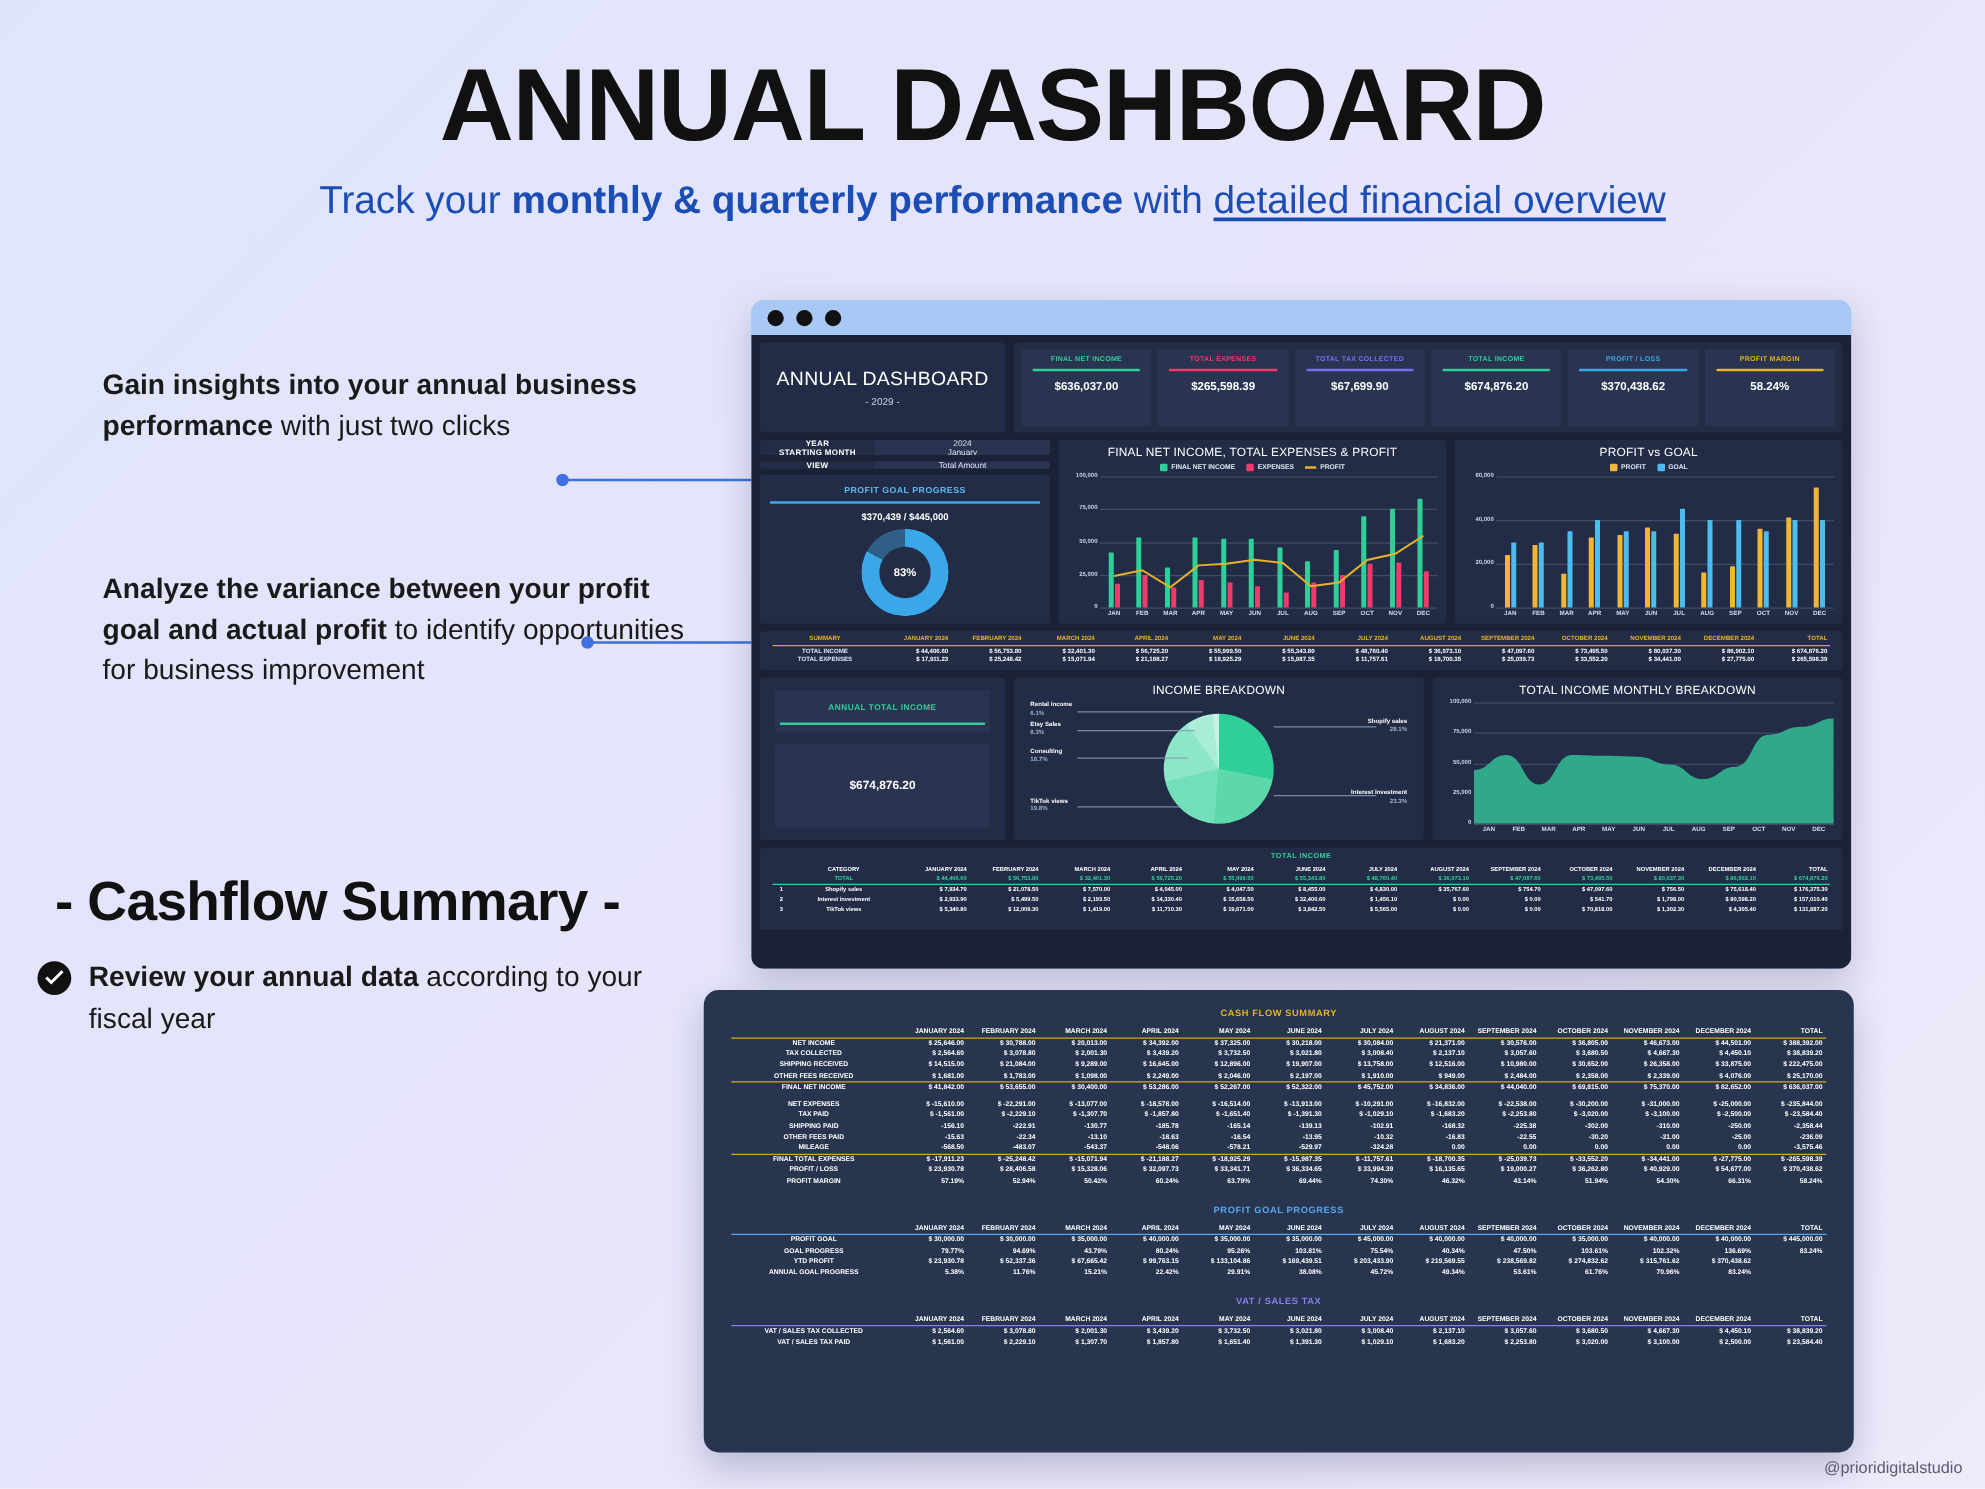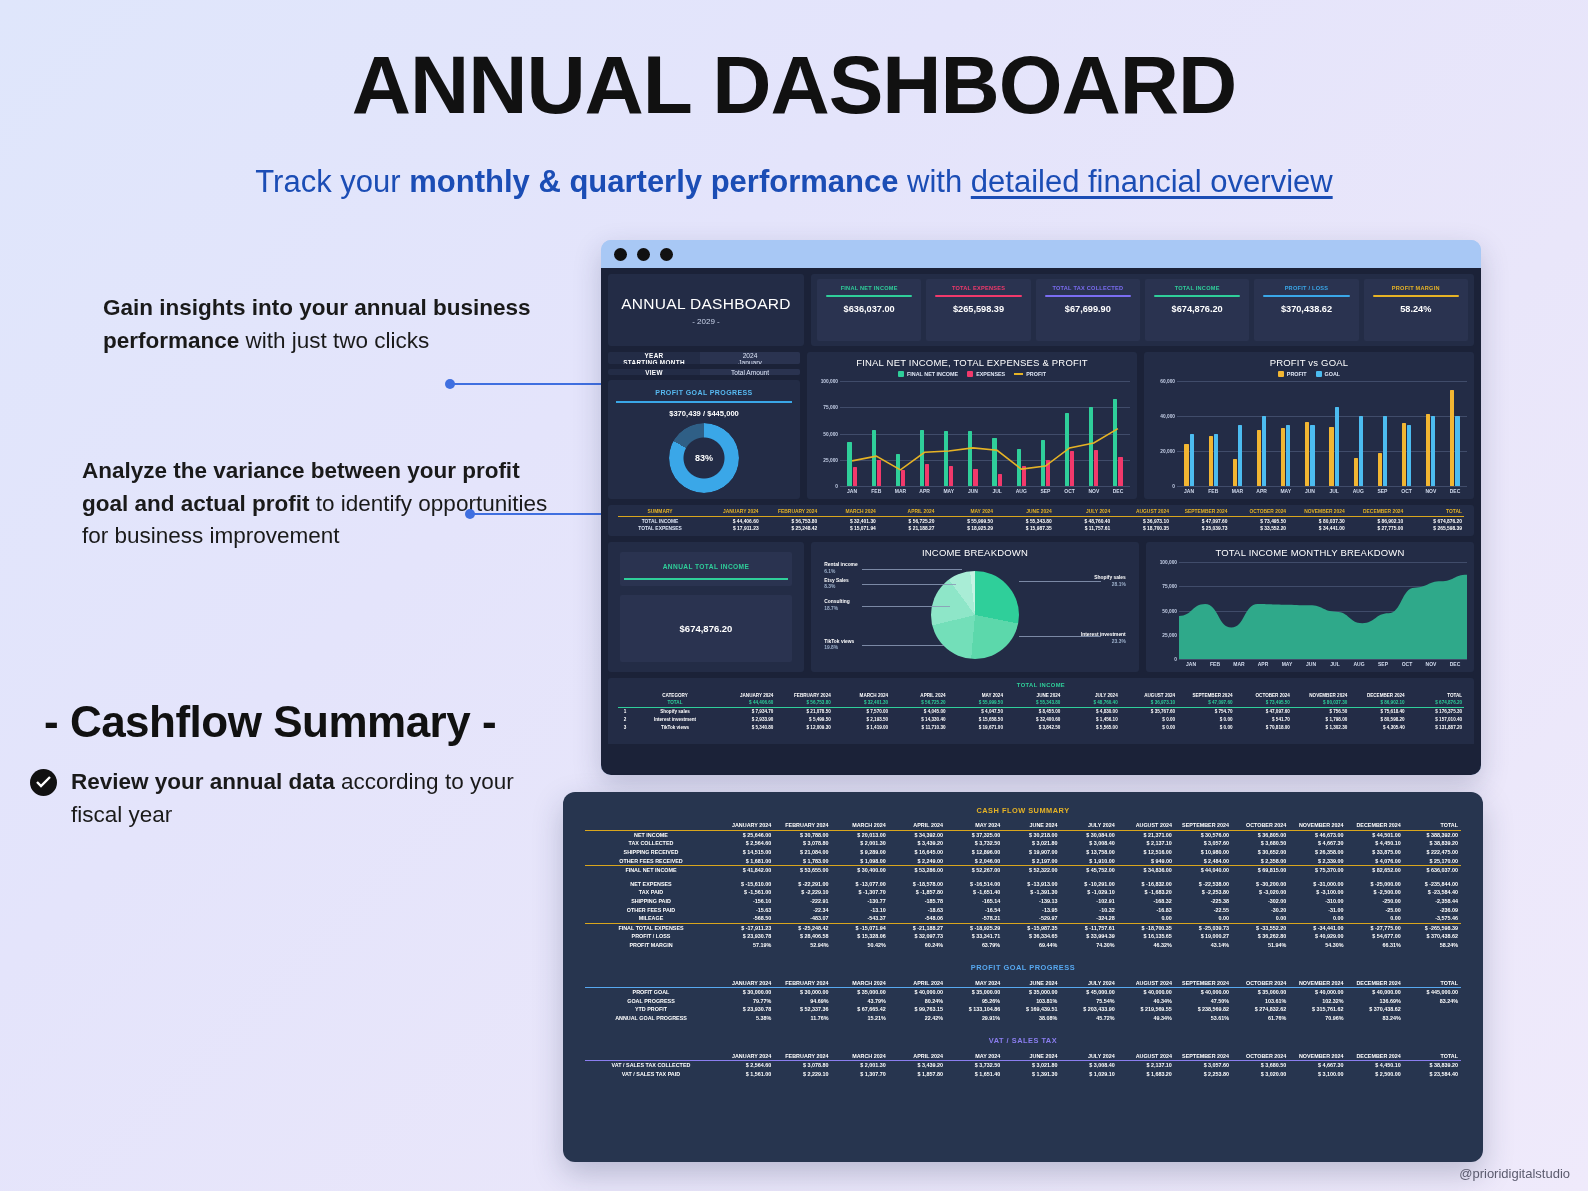--- a/index.html
+++ b/index.html
@@ -16,31 +16,31 @@
     font-weight: 700;
     letter-spacing: -1px;
     color: #111;
     margin-top: 42px;
     line-height: 1.05;
   }
   .subtitle {
     text-align: center;
     font-size: 31px;
     color: #1b4db5;
-    margin-top: 36px;
+    margin-top: 14px;
     font-weight: 400;
   }
   .subtitle b { font-weight: 700; }
   .subtitle u { text-decoration: underline; text-underline-offset: 4px; }
 
   
   .annot { position: absolute; color: #1a1a1a; }
   .annot p { font-size: 22.5px; line-height: 1.45; }
   .annot b { font-weight: 700; }
-  #annot1 { left: 82px; top: 292px; width: 470px; margin-left: 21px; }
+  #annot1 { left: 82px; top: 292px; width: 470px; }
   #annot2 { left: 82px; top: 455px; width: 470px; }
 
   .arrow { position: absolute; height: 2px; background: #3f6fe0; }
   .arrow::before {
     content: ""; position: absolute; left: -5px; top: -4px;
     width: 10px; height: 10px; border-radius: 50%; background: #3f6fe0;
   }
   .arrow::after {
     content: ""; position: absolute; right: -1px; top: -4px;
     border-left: 10px solid #3f6fe0;
@@ -83,21 +83,21 @@
   .title-card .tc-main { color: #fff; font-size: 15.5px; letter-spacing: .3px; }
   .title-card .tc-sub { color: #c9d3ea; font-size: 8px; margin-top: 4px; }
 
   .kpis { flex: 1; background: #232c46; border-radius: 3px; display: flex; padding: 5px 6px; gap: 5px; }
   .kpi { flex: 1; background: #2a3350; border-radius: 2px; padding: 6px 4px 5px; text-align: center; }
   .kpi-label { font-size: 5.6px; font-weight: 700; letter-spacing: .25px; }
   .kpi-rule { height: 1.6px; margin: 4px 5px 7px; border-radius: 2px; }
   .kpi-val { color: #fff; font-size: 9.2px; font-weight: 700; }
 
   .row2 { display: flex; gap: 7px; margin-top: 6px; height: 147px; }
-  .leftcol { width: 192px; display: flex; flex-direction: column; gap: 5px; }
+  .leftcol { width: 232px; display: flex; flex-direction: column; gap: 5px; }
   .field-row { display: flex; height: 18px; background: #232c46; border-radius: 2px; overflow: hidden; }
   .field-lab { flex: 0 0 92px; display: flex; align-items: center; justify-content: center;
     color: #fff; font-size: 6.4px; font-weight: 700; letter-spacing: .3px; }
   .field-val { flex: 1; display: flex; align-items: center; justify-content: center; position: relative;
     background: #2a3350; color: #dde5f7; font-size: 6.6px; }
   .two-field { display: flex; flex-direction: column; height: 36px; background: #232c46; border-radius: 2px; overflow: hidden; }
   .tf-line { flex: 1; display: flex; }
   .tf-lab { flex: 0 0 92px; display: flex; align-items: center; justify-content: center; color: #fff;
     font-size: 6.4px; font-weight: 700; letter-spacing: .3px; }
   .tf-val { flex: 1; display: flex; align-items: center; justify-content: center; position: relative;

